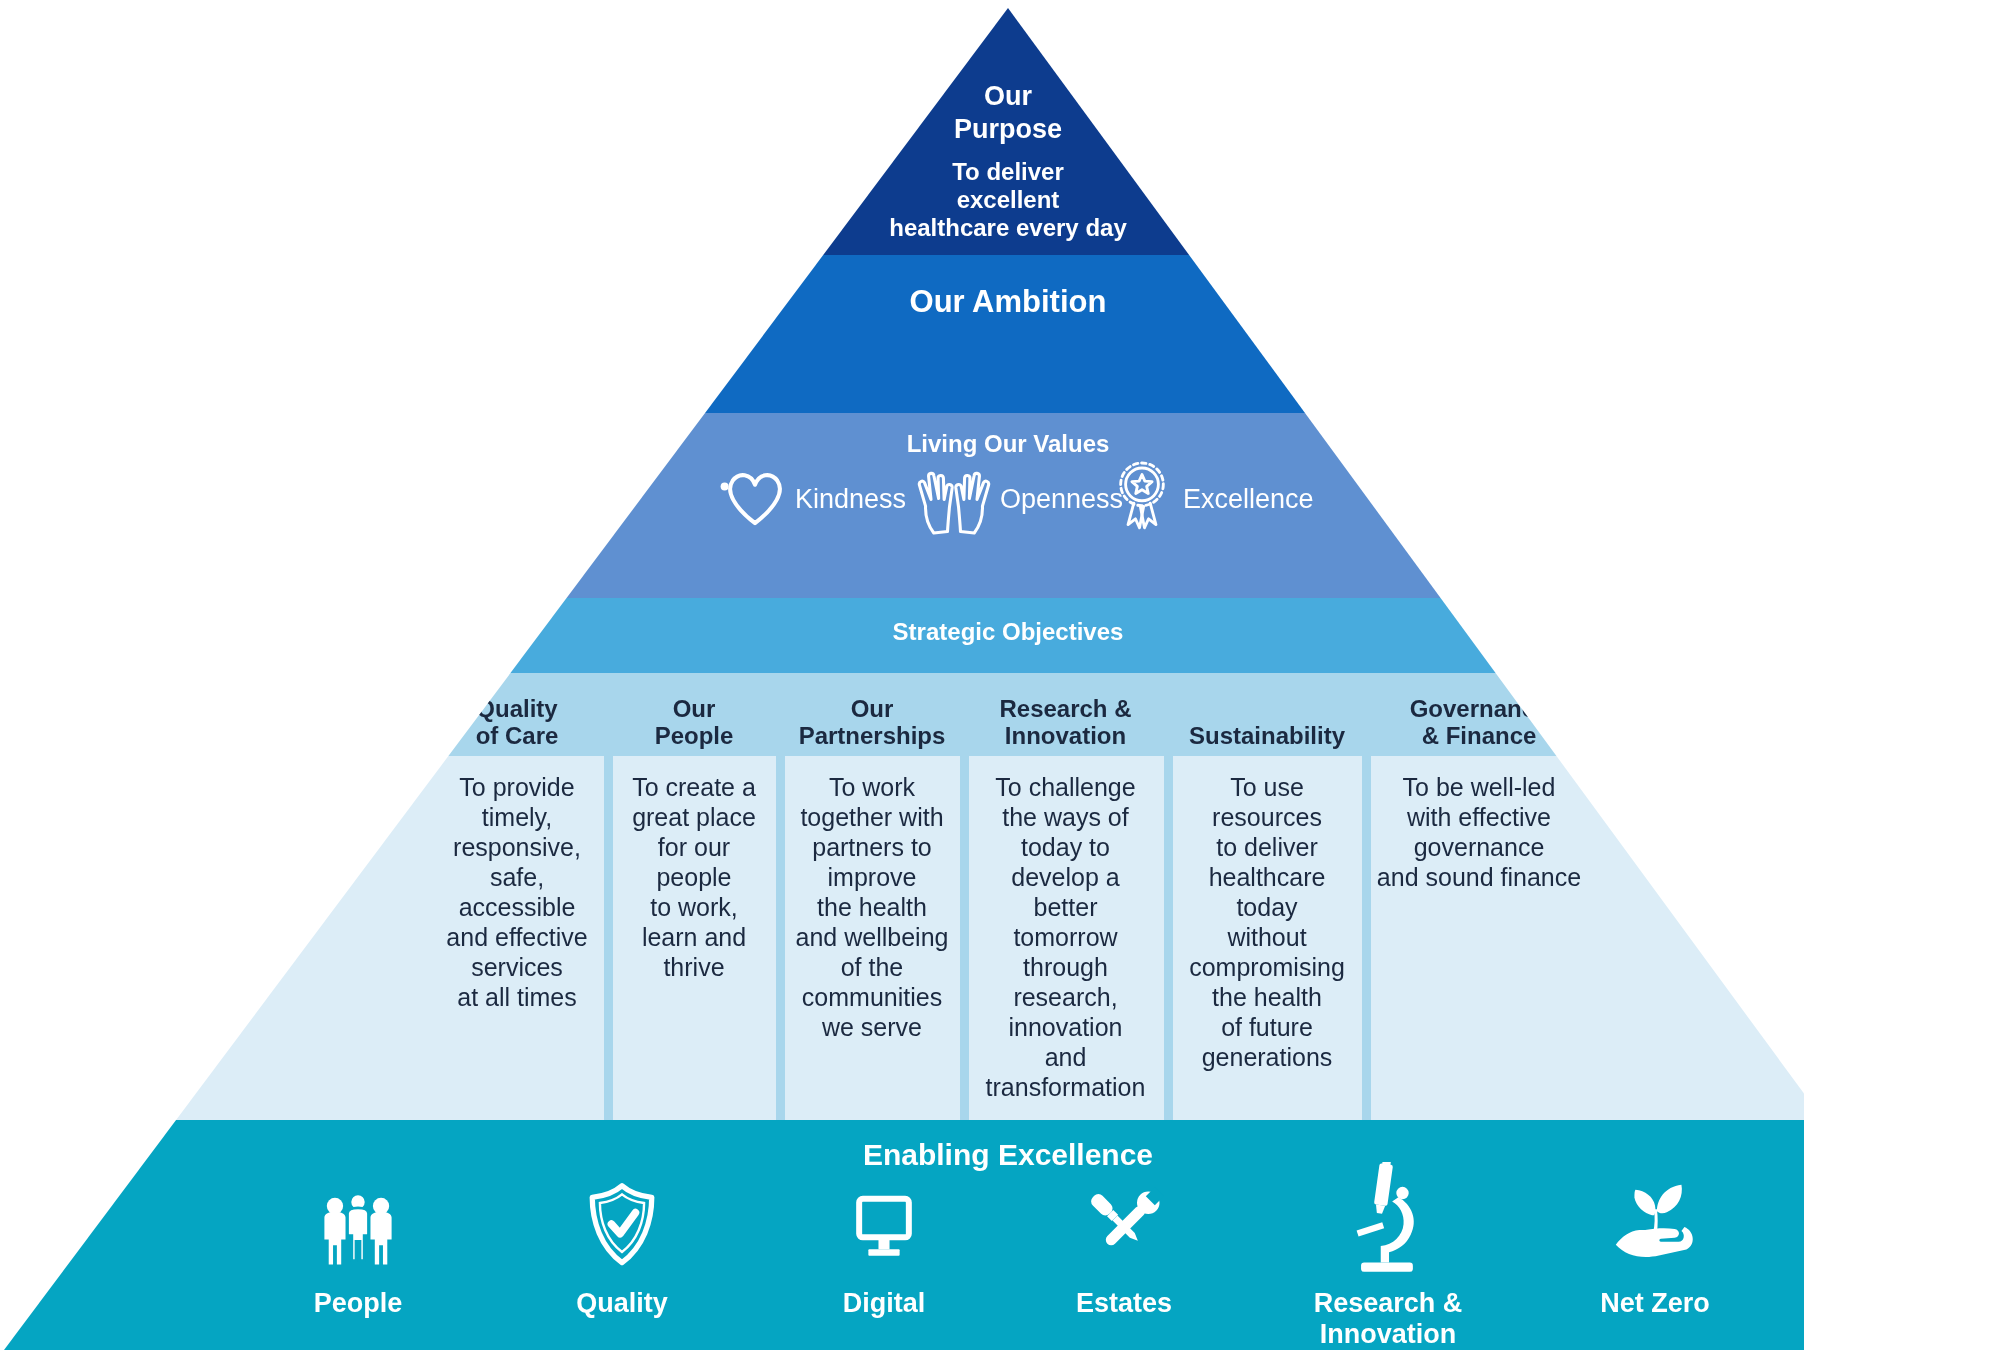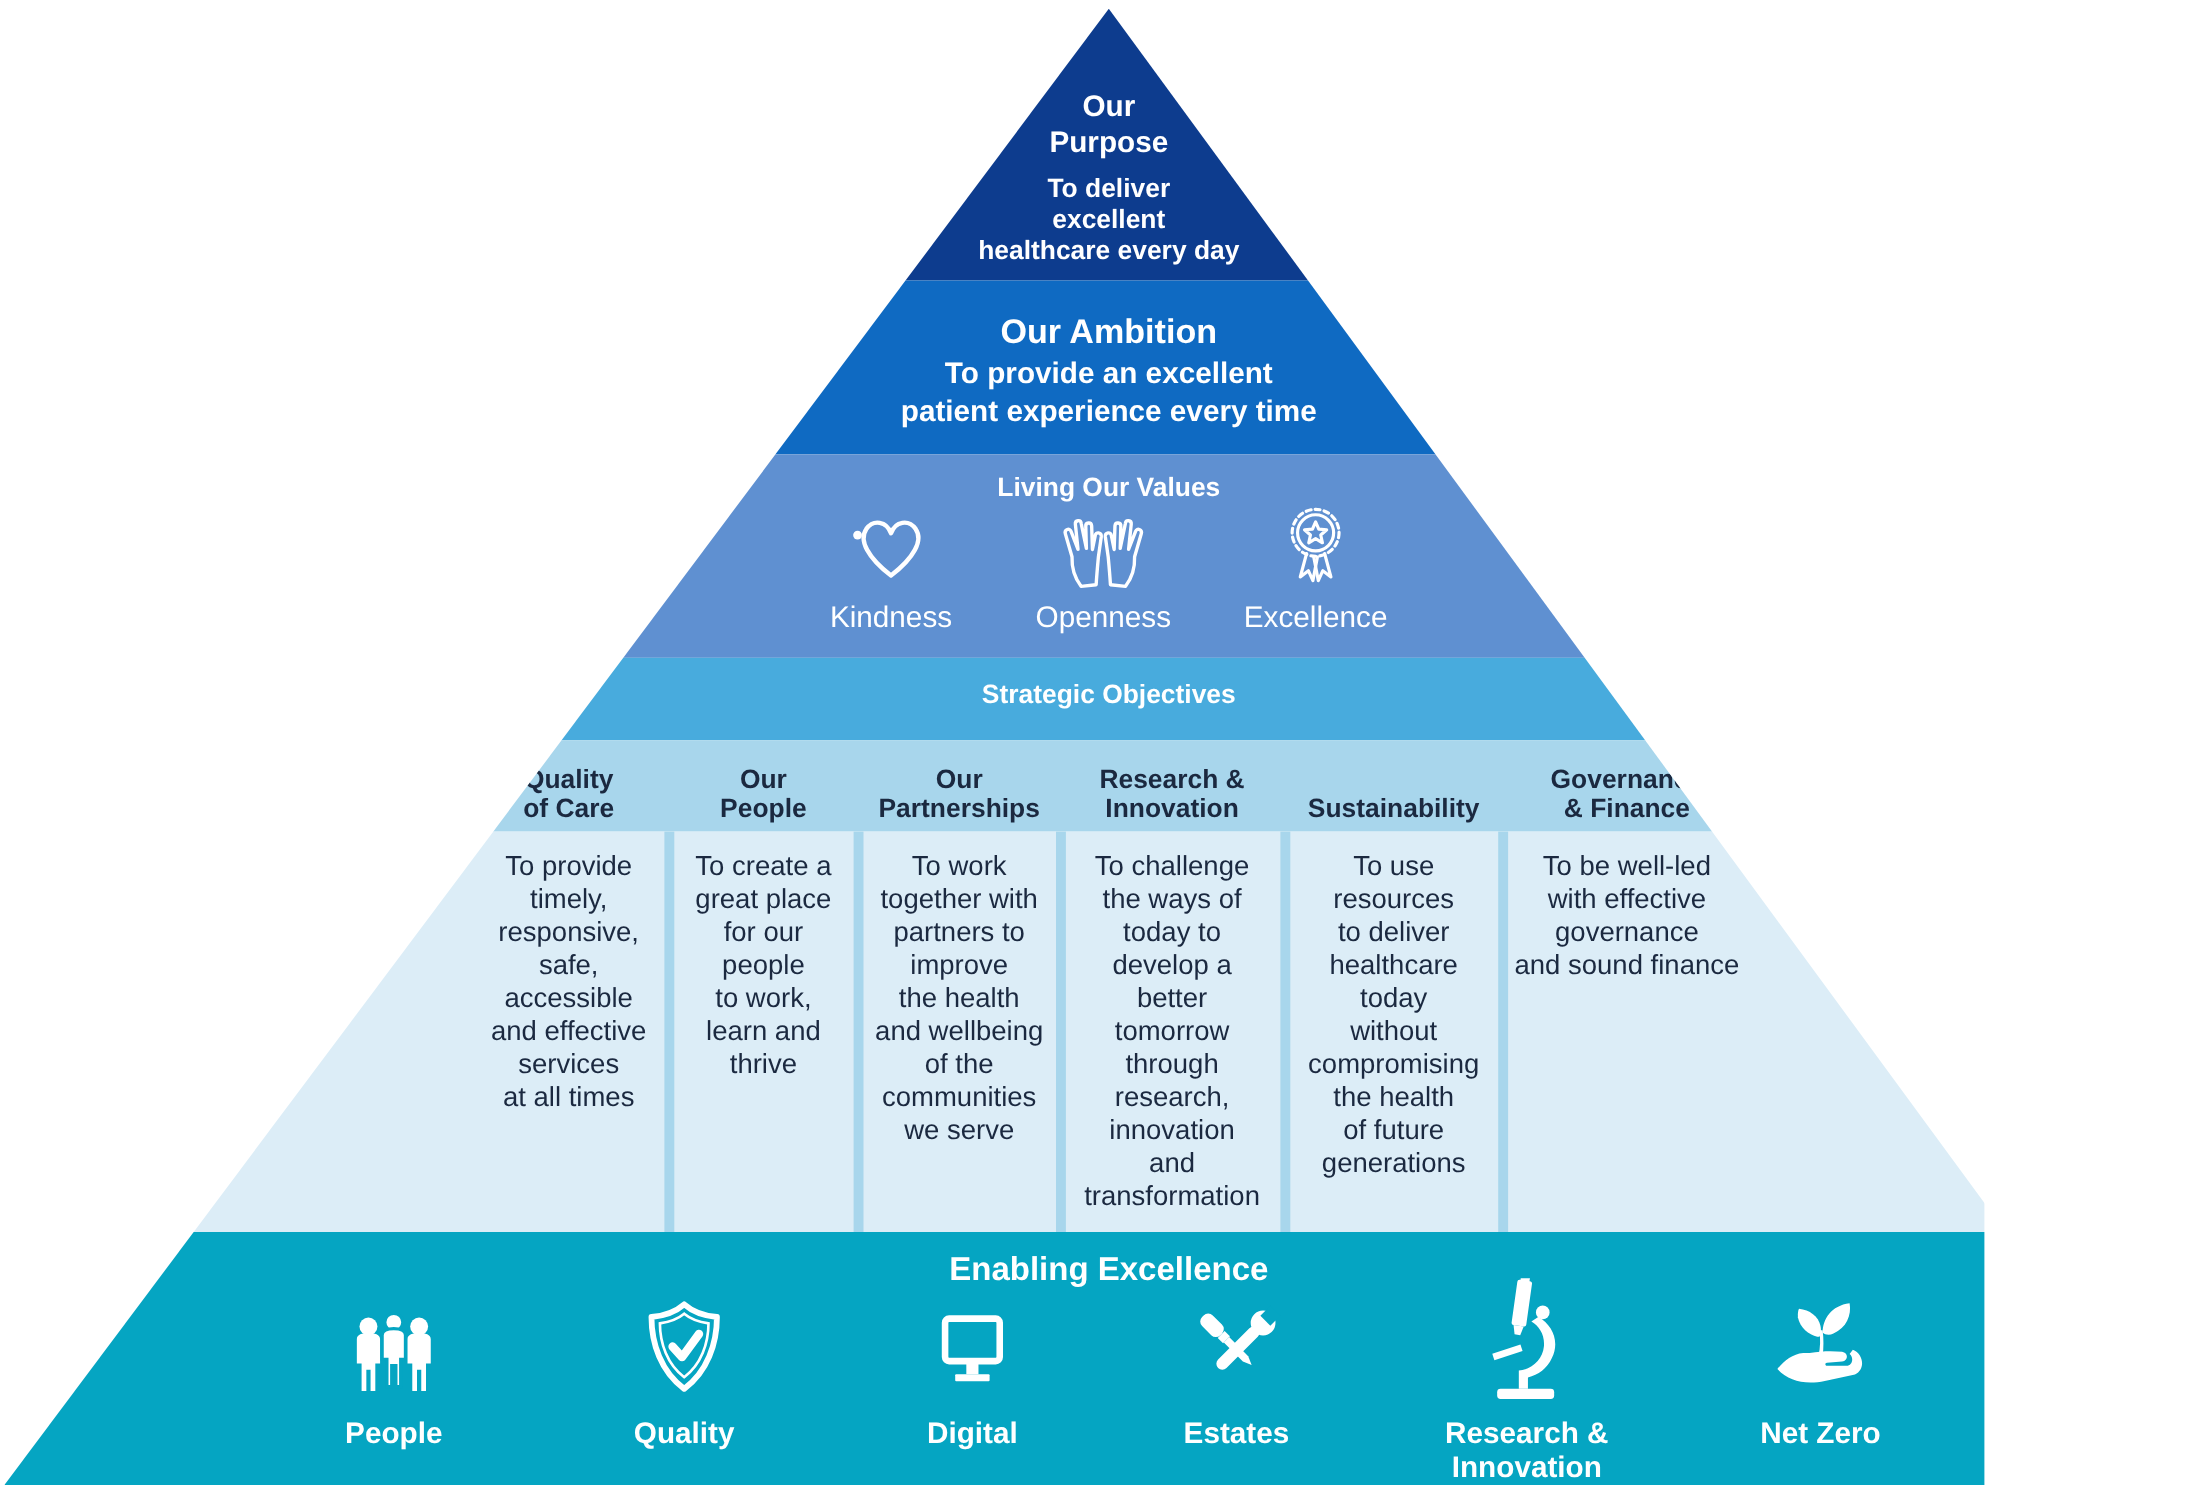--- a/index.html
+++ b/index.html
@@ -18,21 +18,21 @@
   .t{white-space:pre-line;text-align:center;}
   .white{color:#fff;}
   .dark{color:#1b2940;}
   .purpose-block{position:absolute;left:868px;width:280px;top:80px;}
   .purpose-title{font-size:27px;font-weight:700;line-height:33px;}
   .purpose-text{font-size:24px;font-weight:700;line-height:28px;margin-top:12px;}
   .ambition-block{position:absolute;left:748px;width:520px;top:284px;}
   .ambition-title{font-size:31px;font-weight:700;line-height:36px;}
   .ambition-text{font-size:27px;font-weight:700;line-height:35px;margin-top:2px;}
   .values-title{position:absolute;left:758px;width:500px;top:430px;font-size:24px;font-weight:700;}
-  .value-item{position:absolute;top:452px;width:190px;display:flex;flex-direction:column;align-items:center;}
+  .value-item{position:absolute;top:452px;width:190px;display:flex;flex-direction:row;align-items:center;}
   .v-icn{height:84px;display:flex;align-items:flex-end;justify-content:center;}
   .value-label{margin-top:10px;font-size:27px;line-height:30px;}
   .objectives-title{position:absolute;left:758px;width:500px;top:618px;font-size:24px;font-weight:700;}
   .colhead{position:absolute;top:673px;height:83px;display:flex;align-items:flex-end;justify-content:center;
            padding-bottom:7px;box-sizing:border-box;font-size:24px;font-weight:700;line-height:27px;}
   .coltext{position:absolute;top:772px;font-size:25px;line-height:30px;}
   .c1{left:428px;width:178px;}
   .c2{left:612px;width:164px;}
   .c3{left:784px;width:176px;}
   .c4{left:967px;width:197px;}
@@ -67,22 +67,20 @@
     <div class="purpose-block">
       <div class="t white purpose-title">Our
 Purpose</div>
       <div class="t white purpose-text">To deliver
 excellent
 healthcare every day</div>
     </div>
 
     <div class="ambition-block">
       <div class="t white ambition-title">Our Ambition</div>
-      <div class="t white ambition-text">To provide an excellent
-patient experience every time</div>
     </div>
 
     <div class="t white values-title">Living Our Values</div>
 
     <div class="value-item" style="left:715px">
       <span class="v-icn">
         <svg viewBox="0 0 100 100" width="80" height="80">
           <path d="M50 84 C24 64 13 44 22 31 C30 20 45 22 50 36 C55 22 70 20 78 31 C87 44 76 64 50 84 Z" fill="none" stroke="#fff" stroke-width="5" stroke-linejoin="round"></path>
           <circle cx="12" cy="38" r="5" fill="#fff"></circle>
         </svg>

